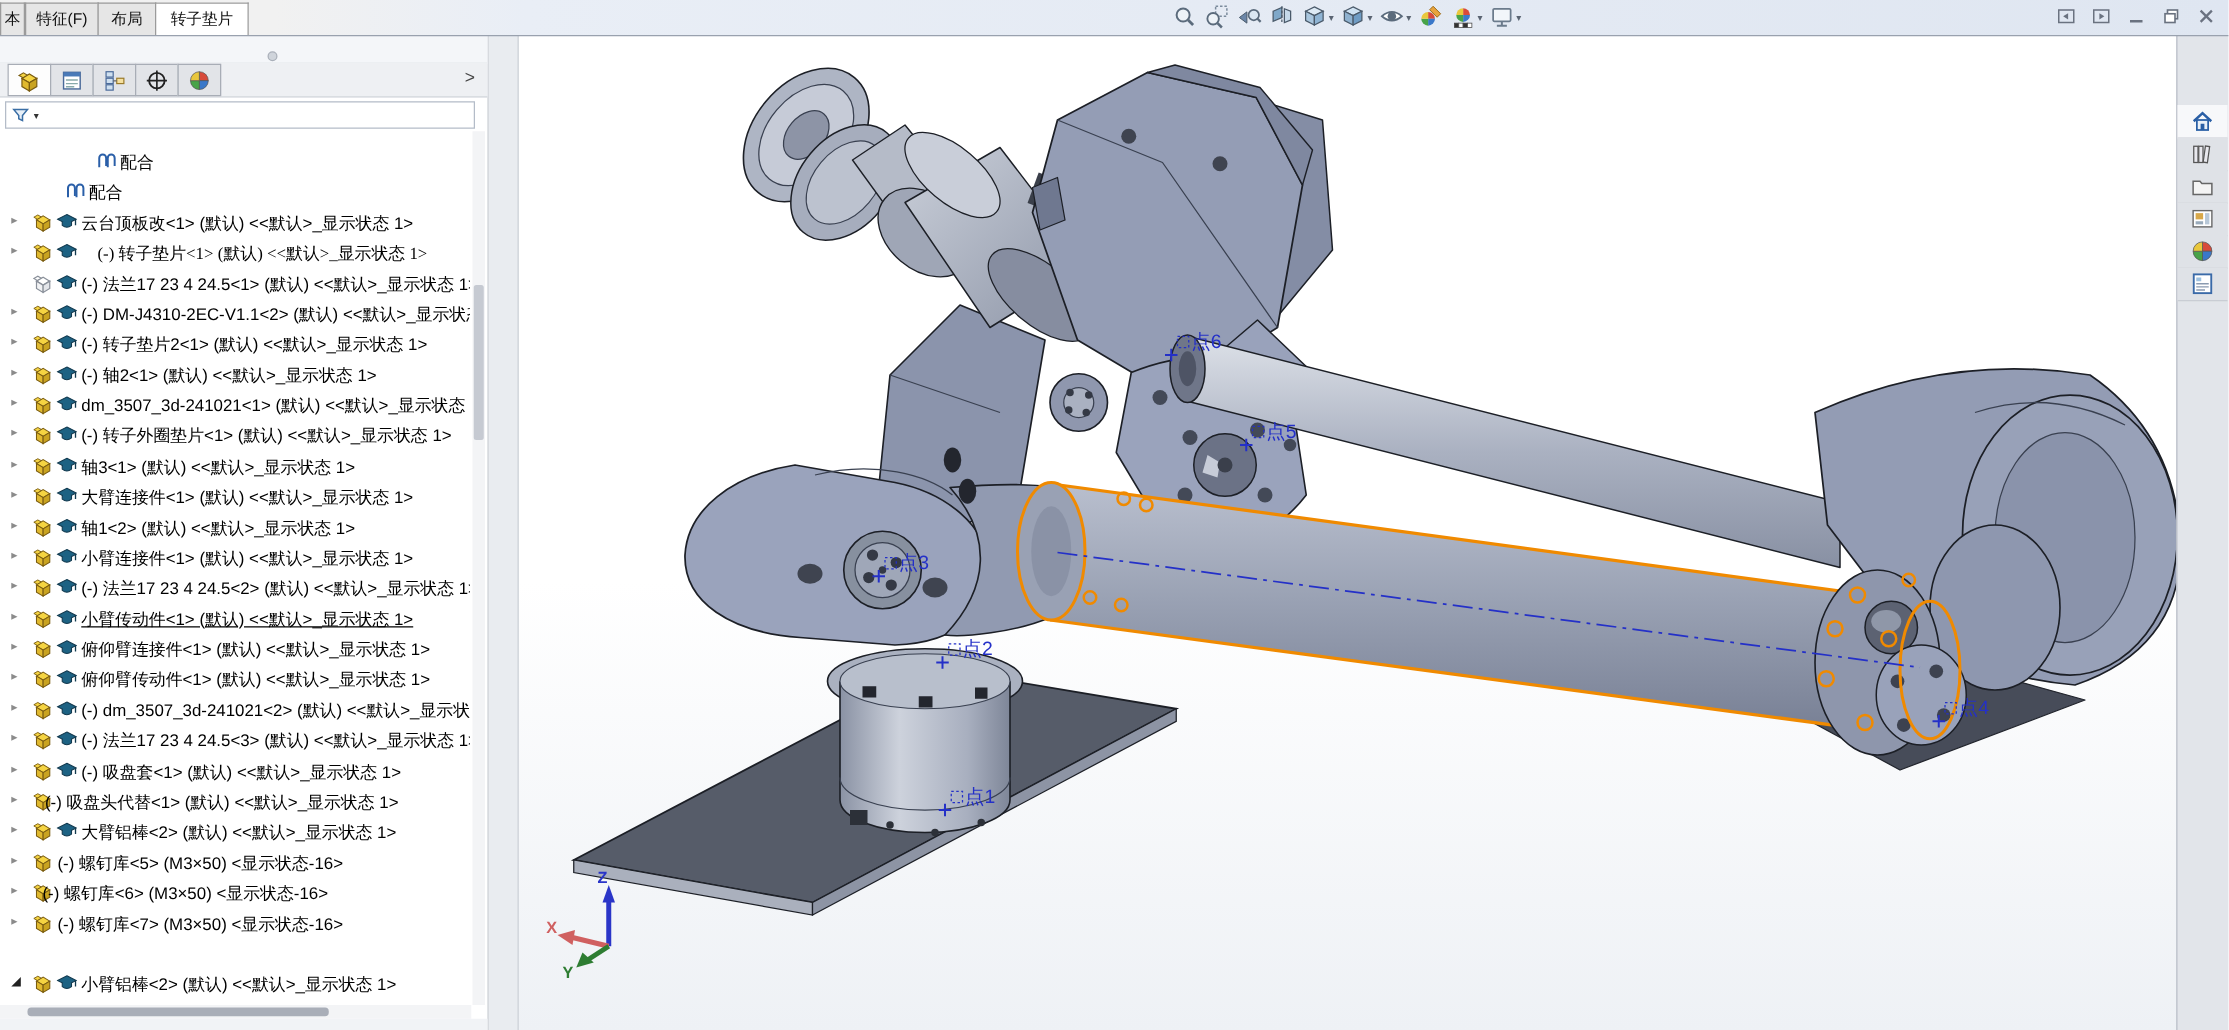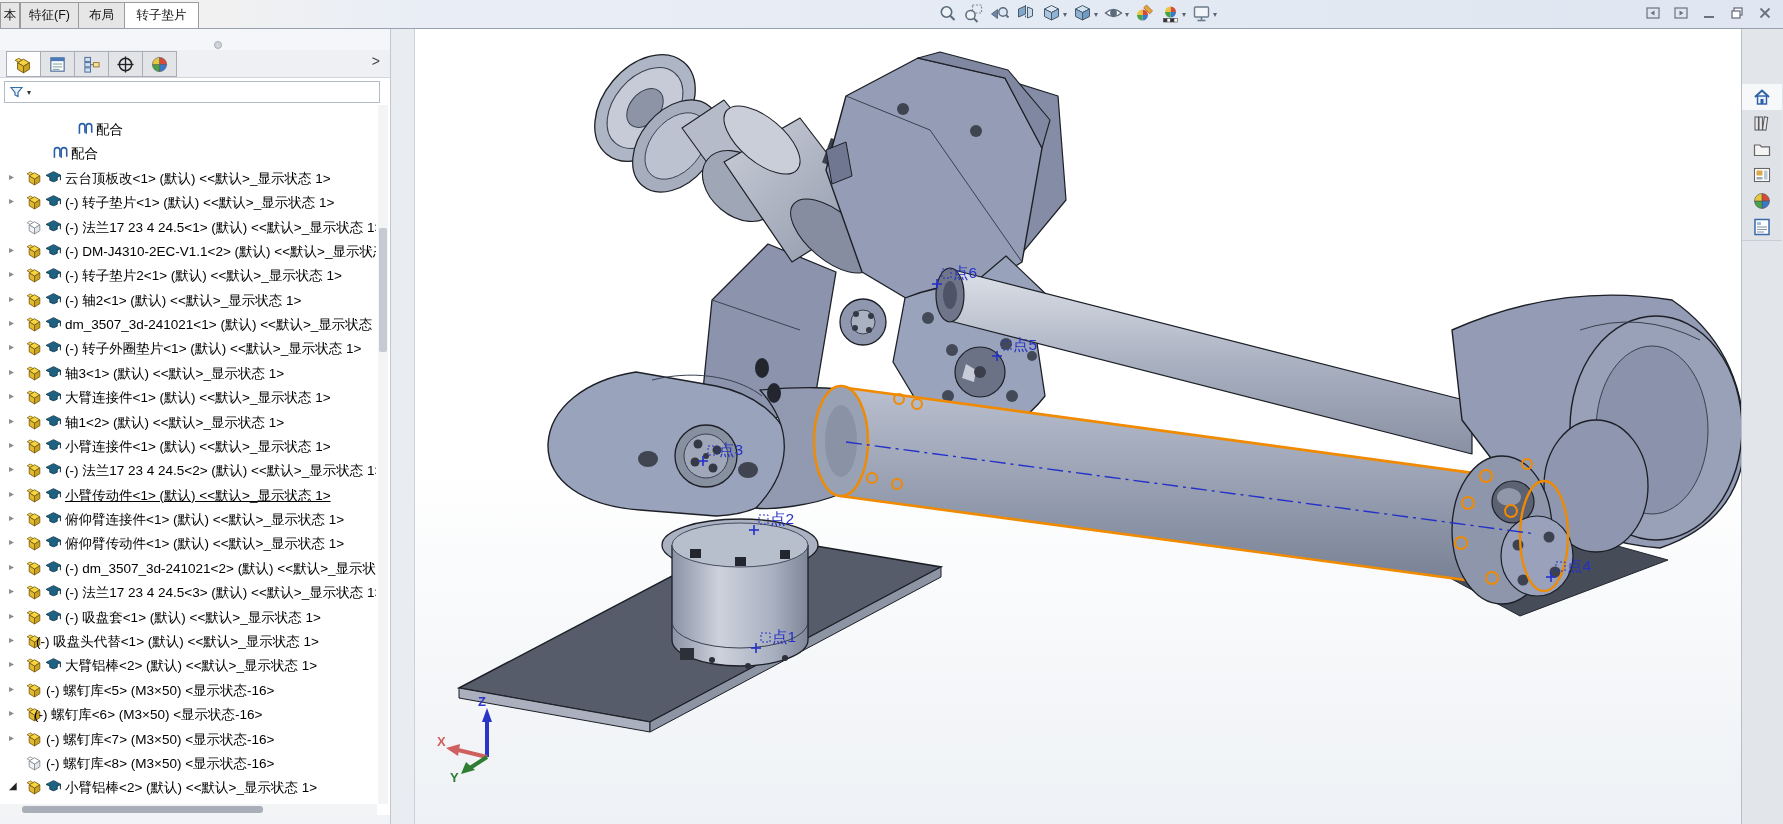--- a/index.html
+++ b/index.html
@@ -513,21 +513,21 @@
           <span class="lbl" style="left: 65px;">云台顶板改&lt;1&gt; (默认) &lt;&lt;默认&gt;_显示状态 1&gt;</span>
         </div>
         <div class="trow" style="top: 85.14px;">
           <span class="arr" style="left: 9px;">▸</span>
           <svg class="ric" viewBox="0 0 16 16" style="left: 26px;">
             <use href="#sym-part"></use>
           </svg>
           <svg class="ric" viewBox="0 0 16 16" style="left: 45px;">
             <use href="#sym-cap"></use>
           </svg>
-          <span class="lbl" style="left: 65px;">(-) 转子垫片&lt;1&gt; (默认) &lt;&lt;默认&gt;_显示状态 1&gt;</span>
+          <span class="lbl" style="left: 78px; font-family: Liberation Serif, serif;">(-) 转子垫片&lt;1&gt; (默认) &lt;&lt;默认&gt;_显示状态 1&gt;</span>
         </div>
         <div class="trow" style="top: 109.52px;">
           <svg class="ric" viewBox="0 0 16 16" style="left: 26px;">
             <use href="#sym-ghost"></use>
           </svg>
           <svg class="ric" viewBox="0 0 16 16" style="left: 45px;">
             <use href="#sym-cap"></use>
           </svg>
           <span class="lbl" style="left: 65px;">(-) 法兰17 23 4 24.5&lt;1&gt; (默认) &lt;&lt;默认&gt;_显示状态 1&gt;</span>
         </div>
@@ -721,26 +721,20 @@
             <use href="#sym-part"></use>
           </svg>
           <span class="lbl" style="left: 34px;">(-) 螺钉库&lt;6&gt; (M3×50) &lt;显示状态-16&gt;</span>
         </div>
         <div class="trow" style="top: 621.5px;">
           <span class="arr" style="left: 9px;">▸</span>
           <svg class="ric" viewBox="0 0 16 16" style="left: 26px;">
             <use href="#sym-part"></use>
           </svg>
           <span class="lbl" style="left: 46px;">(-) 螺钉库&lt;7&gt; (M3×50) &lt;显示状态-16&gt;</span>
-        </div>
-        <div class="trow" style="top: 645.88px;">
-          <svg class="ric" viewBox="0 0 16 16" style="left: 26px;">
-            <use href="#sym-ghost"></use>
-          </svg>
-          <span class="lbl" style="left: 46px;">(-) 螺钉库&lt;8&gt; (M3×50) &lt;显示状态-16&gt;</span>
         </div>
         <div class="trow" style="top: 670.26px;">
           <span class="arr exp" style="left: 9px;">◢</span>
           <svg class="ric" viewBox="0 0 16 16" style="left: 26px;">
             <use href="#sym-part"></use>
           </svg>
           <svg class="ric" viewBox="0 0 16 16" style="left: 45px;">
             <use href="#sym-cap"></use>
           </svg>
           <span class="lbl" style="left: 65px;">小臂铝棒&lt;2&gt; (默认) &lt;&lt;默认&gt;_显示状态 1&gt;</span>

